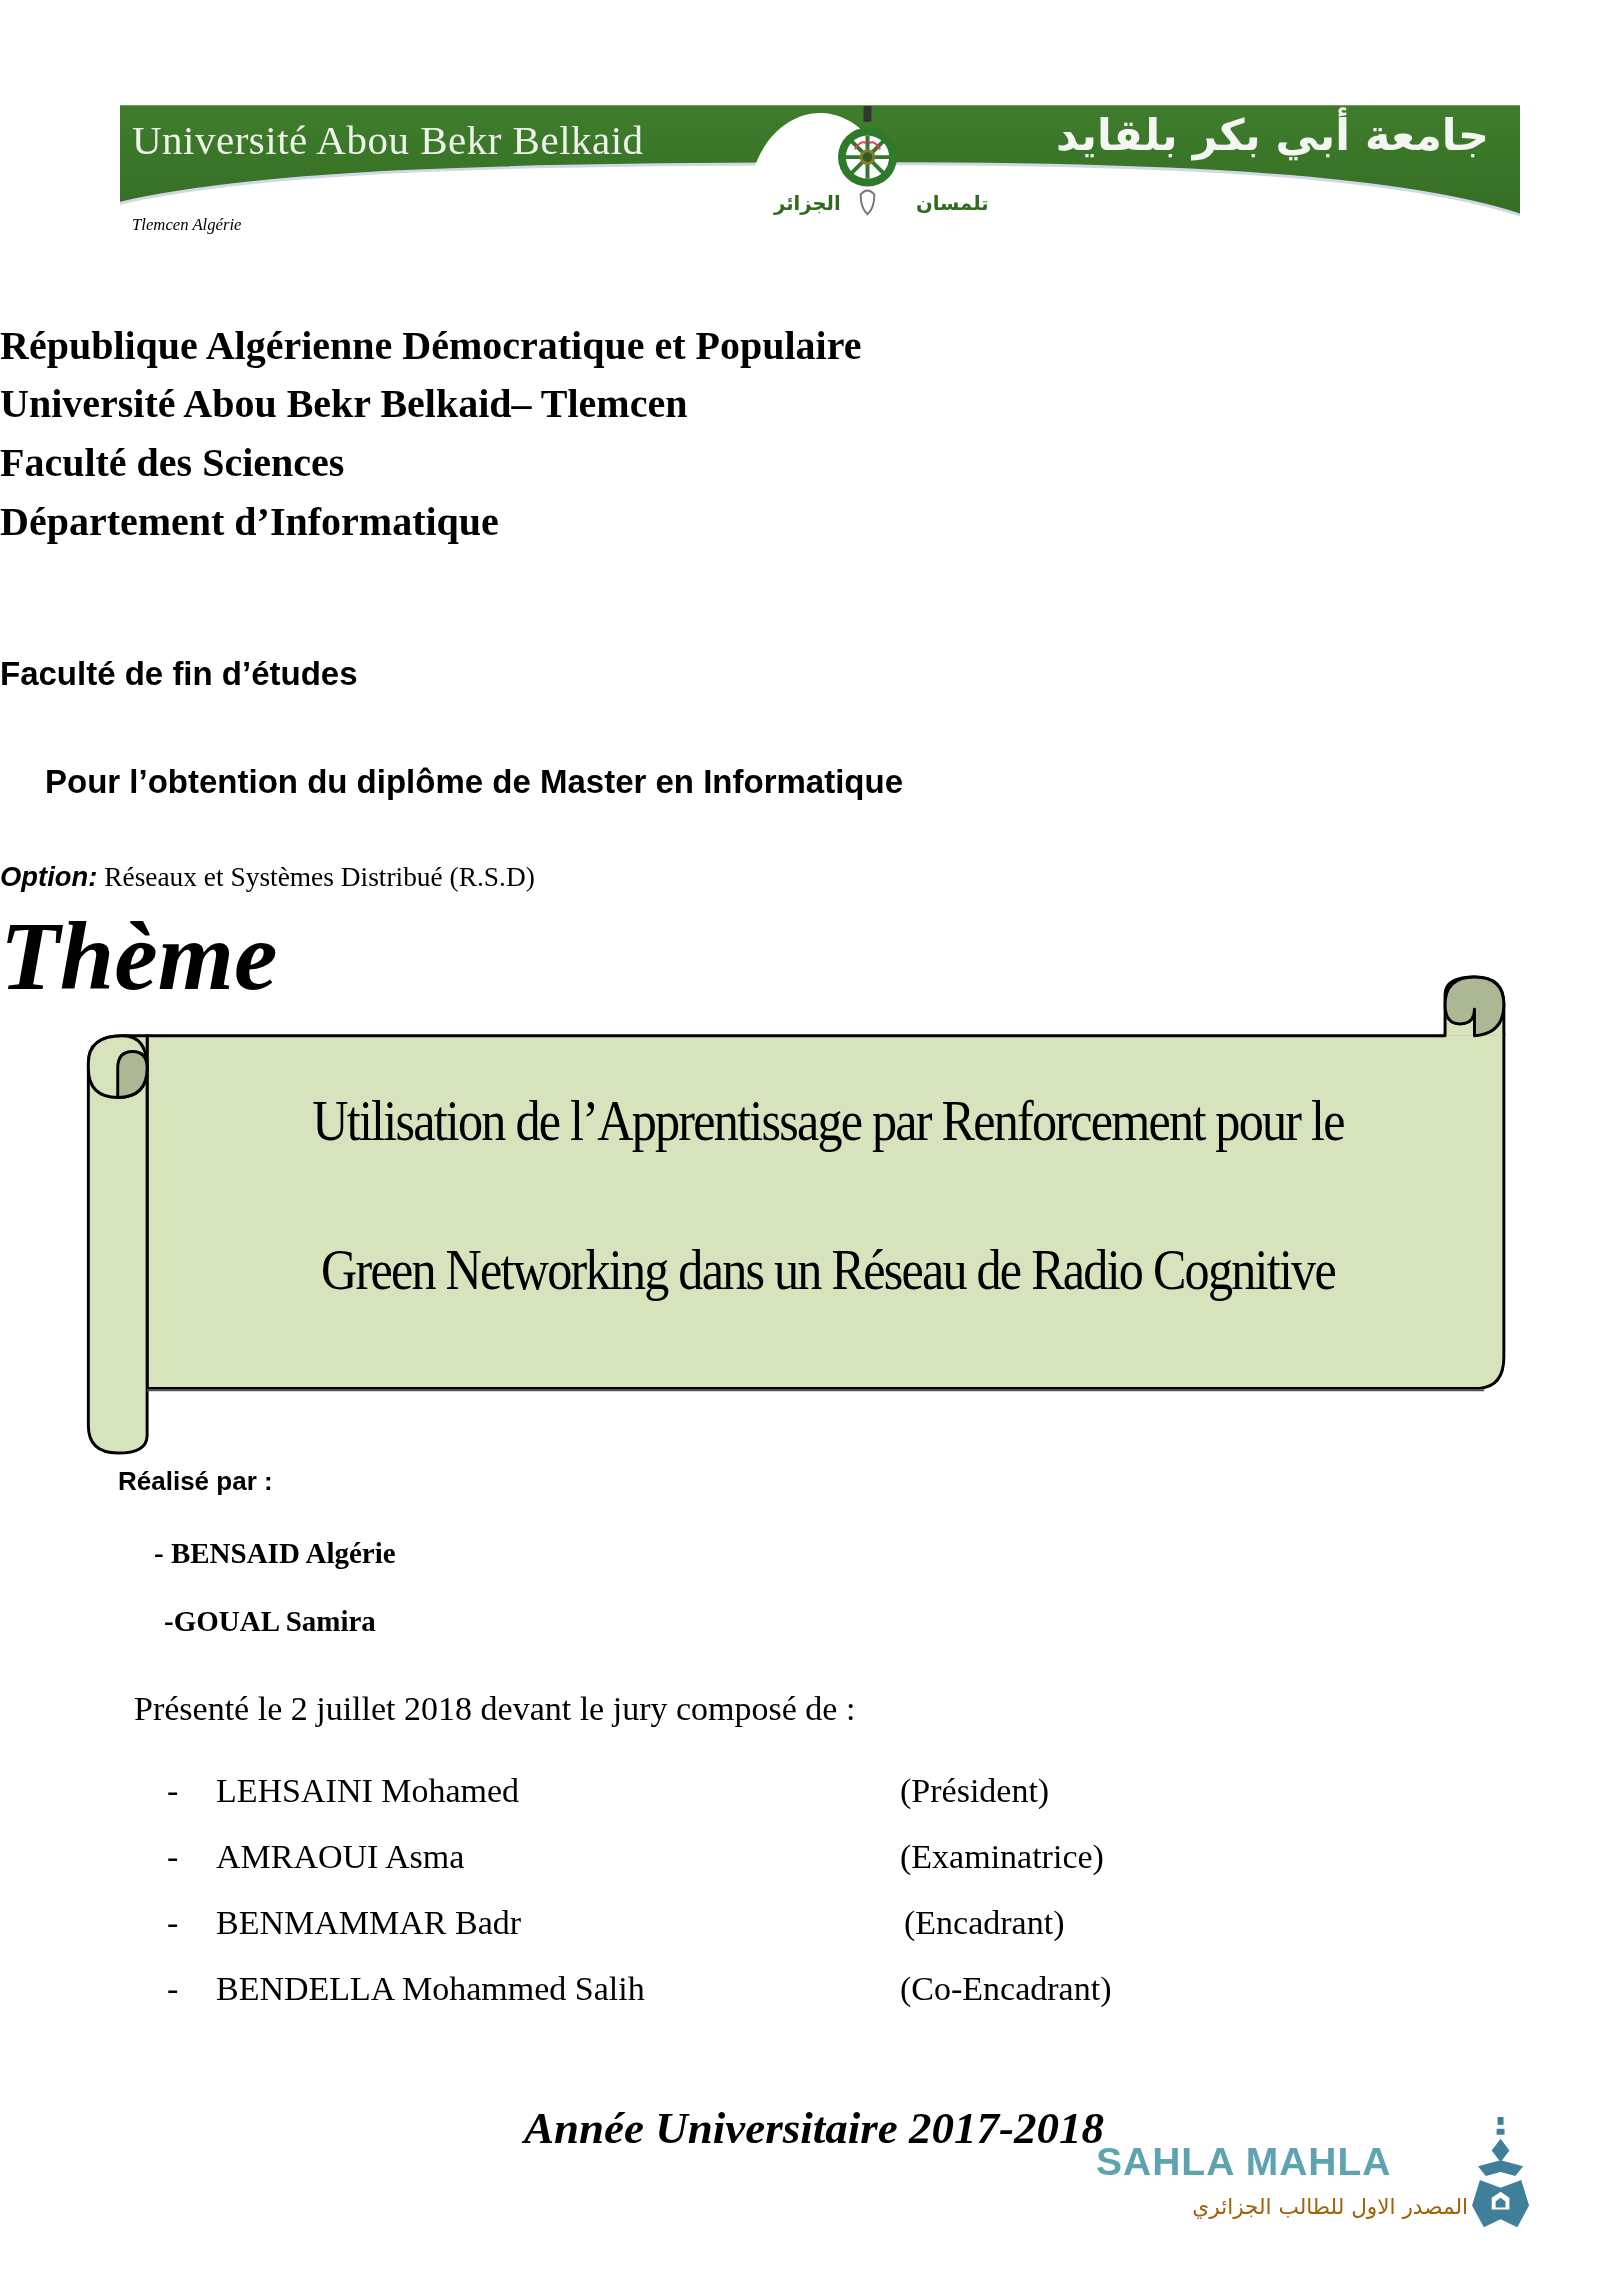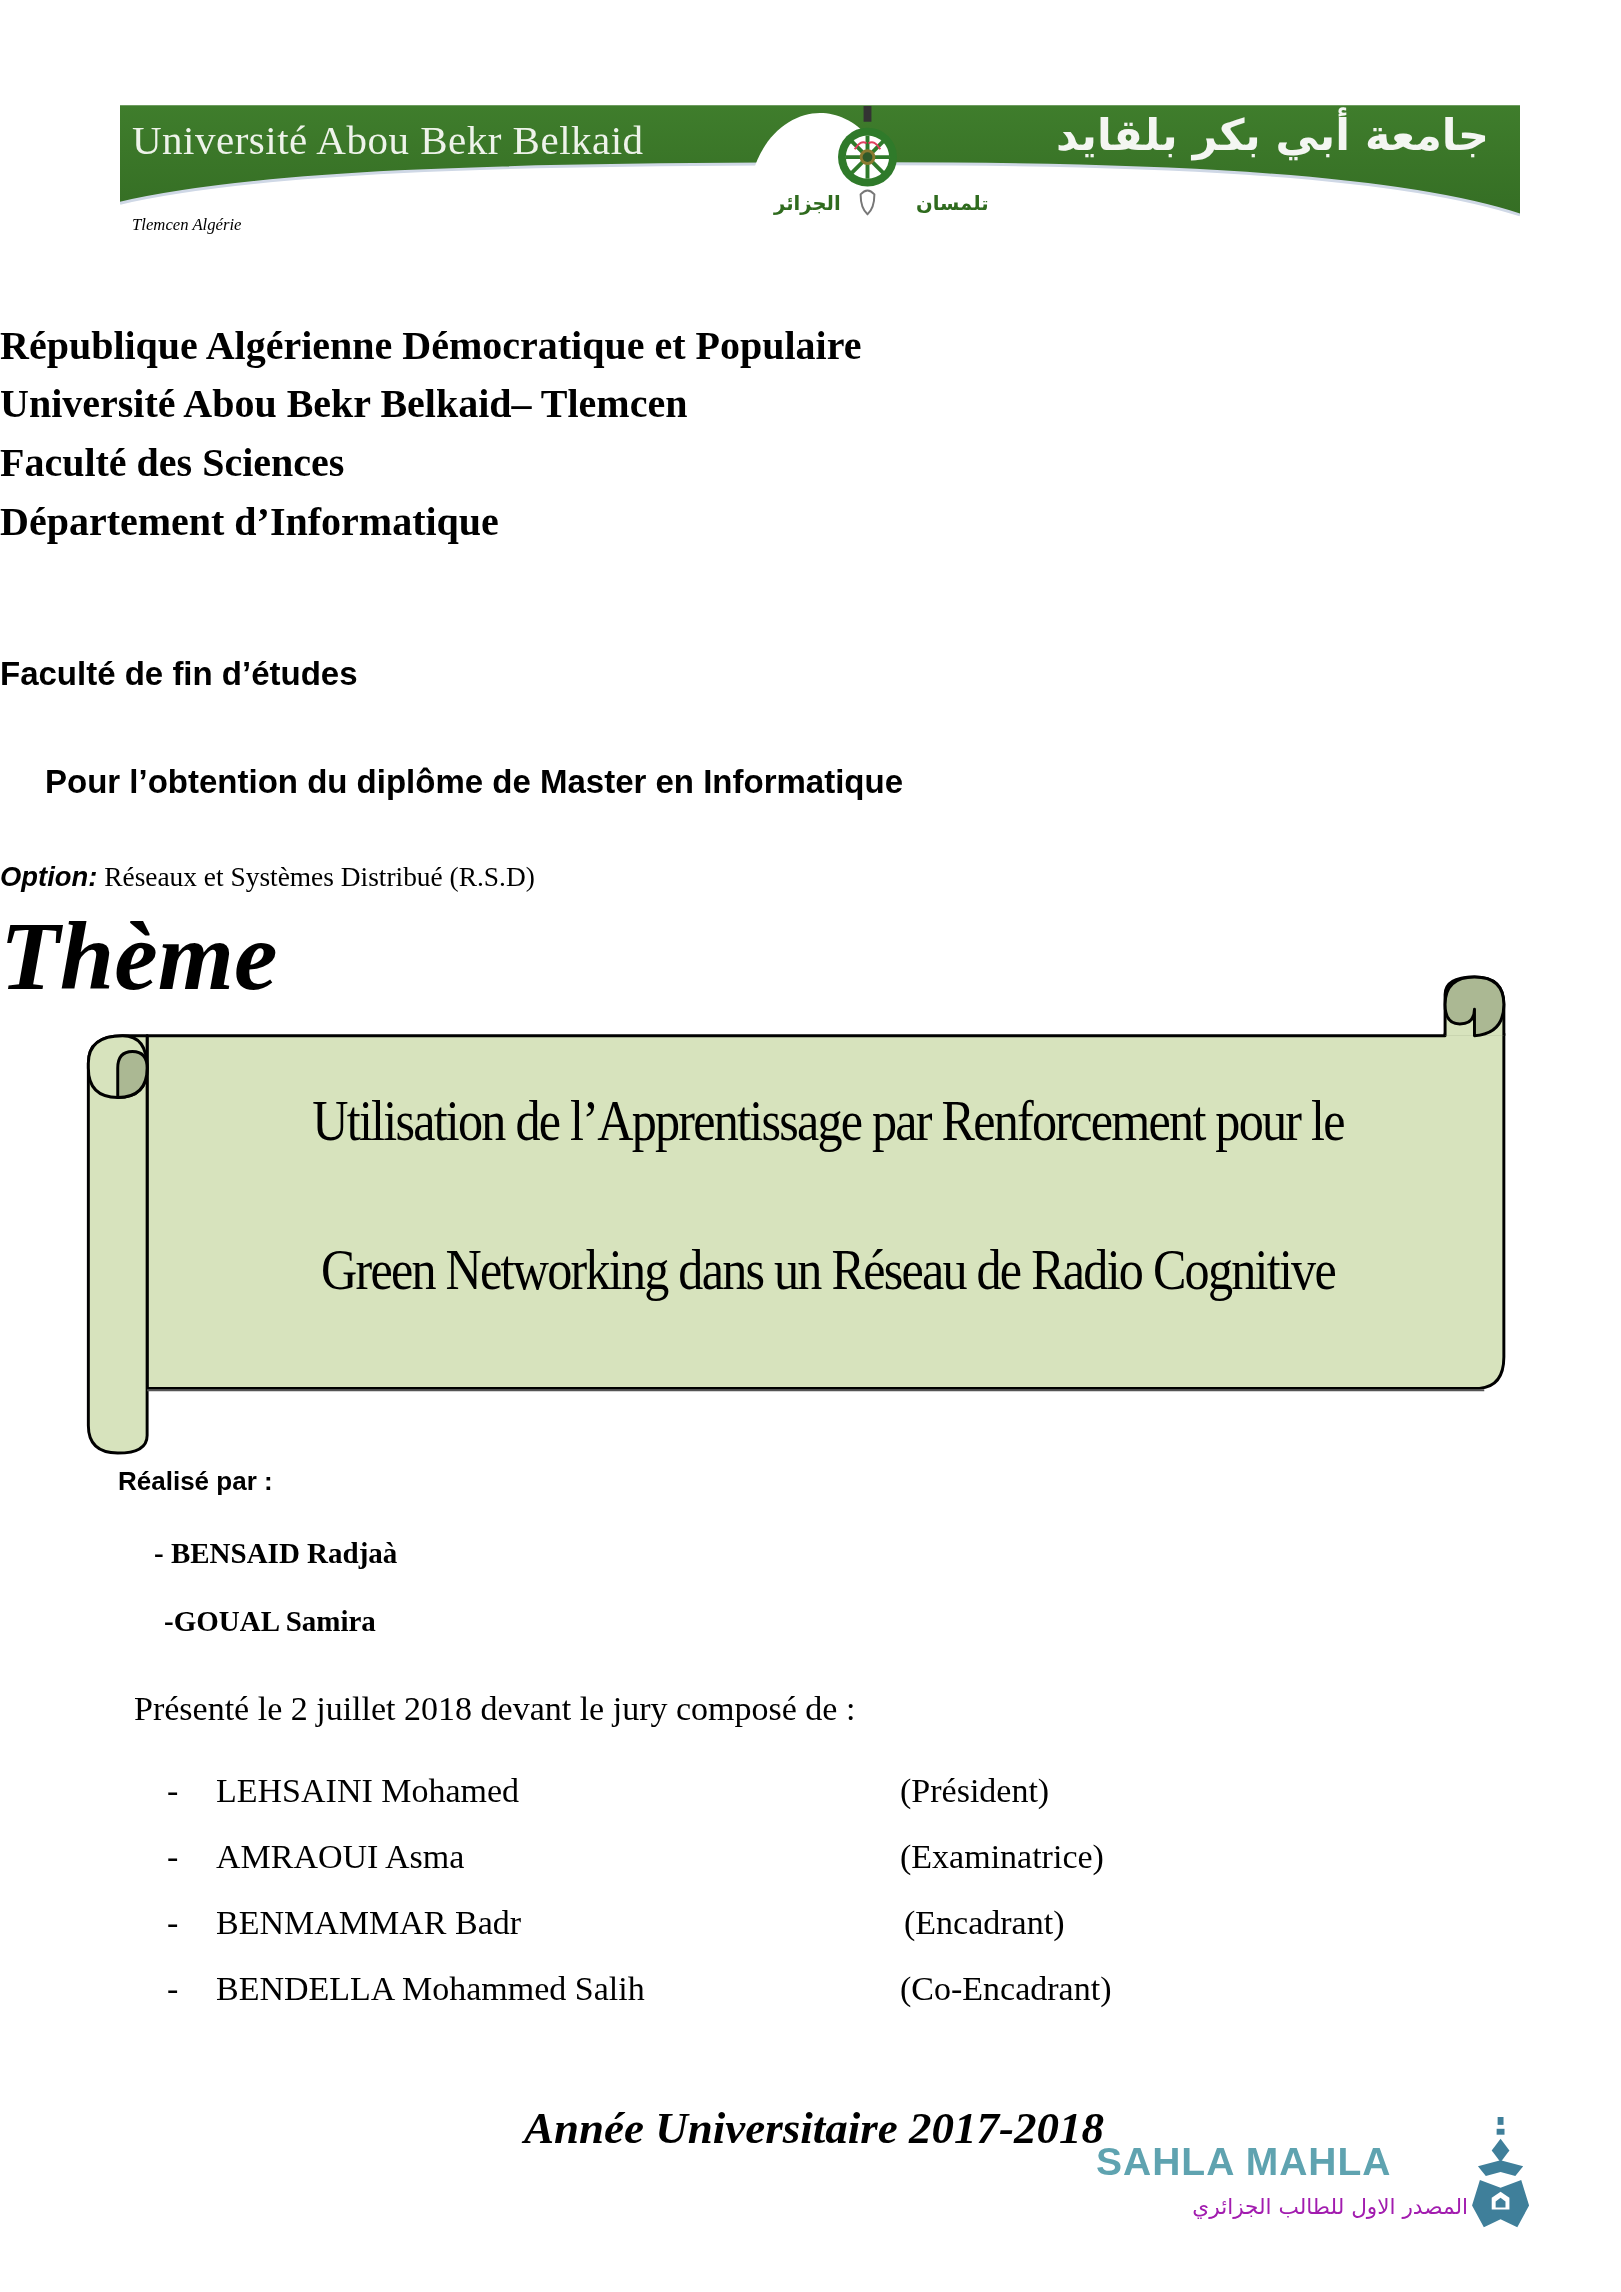--- a/index.html
+++ b/index.html
@@ -23,21 +23,21 @@
   .title-line{left:147px;width:1362px;text-align:center;font-family:"Liberation Serif",serif;font-size:57px;letter-spacing:-2px;white-space:nowrap;transform:scaleX(0.88);}
   .realise{left:118px;top:1466px;font-family:"Liberation Sans",sans-serif;font-weight:bold;font-size:26px;}
   .student{font-family:"Liberation Serif",serif;font-weight:bold;font-size:29px;white-space:nowrap;}
   .presente{left:134px;top:1690px;font-size:34px;white-space:nowrap;}
   .jury-row{left:0;width:1621px;height:49px;font-size:34px;white-space:nowrap;}
   .jury-row .dash{position:absolute;left:167px;}
   .jury-row .name{position:absolute;left:216px;}
   .jury-row .role{position:absolute;left:900px;}
   .annee{left:524px;top:2102px;font-family:"Liberation Serif",serif;font-weight:bold;font-style:italic;font-size:45px;white-space:nowrap;}
   .logo-text{left:1096px;top:2140px;font-family:"Liberation Sans",sans-serif;font-weight:bold;font-size:39px;color:#5fa3b0;letter-spacing:1px;white-space:nowrap;}
-  .logo-ar{left:1096px;top:2194px;width:372px;text-align:right;font-family:"DejaVu Sans",sans-serif;font-size:21.6px;color:#a21caf;direction:rtl;white-space:nowrap;}
+  .logo-ar{left:1096px;top:2194px;width:372px;text-align:right;font-family:"DejaVu Sans",sans-serif;font-size:21.6px;color:#a16207;direction:rtl;white-space:nowrap;}
   .logo-mark{left:1470px;top:2117px;width:69px;height:118px;}
 </style>
 </head>
 <body>
 
 <div class="abs banner">
   <svg width="1400" height="116" viewBox="0 0 1428 118">
     <defs>
       <linearGradient id="bg" x1="0" y1="0" x2="0" y2="1">
         <stop offset="0" stop-color="#3f7d2c"></stop>
@@ -99,21 +99,21 @@
       <path d="M5,90 Q5,62 40,62 Q65,62 65,95 Q65,125 35,125 Q5,125 5,95 Z" fill="#d7e3bd"></path>
       <path d="M35,125 L35,95 Q35,78 50,78 Q65,78 65,95 Q65,125 35,125 Z" fill="#abb893"></path>
     </g>
     <line x1="65" y1="424" x2="1430" y2="424" stroke="#555" stroke-width="2"></line>
   </svg>
 </div>
 <div class="abs title-line" style="top:1088px;">Utilisation de l’Apprentissage par Renforcement pour le</div>
 <div class="abs title-line" style="top:1237px;">Green Networking dans un Réseau de Radio Cognitive</div>
 
 <div class="abs realise">Réalisé par :</div>
-<div class="abs student" style="left:154px;top:1537px;">- BENSAID Radjaà</div>
+<div class="abs student" style="left:154px;top:1537px;">- BENSAID Algérie</div>
 <div class="abs student" style="left:164px;top:1605px;">-GOUAL Samira</div>
 
 <div class="abs presente">Présenté le 2 juillet 2018 devant le jury composé de :</div>
 
 <div class="abs jury-row" style="top:1772px;">
   <span class="dash">-</span>
   <span class="name">LEHSAINI Mohamed</span>
   <span class="role">(Président)</span>
 </div>
 <div class="abs jury-row" style="top:1838px;">

